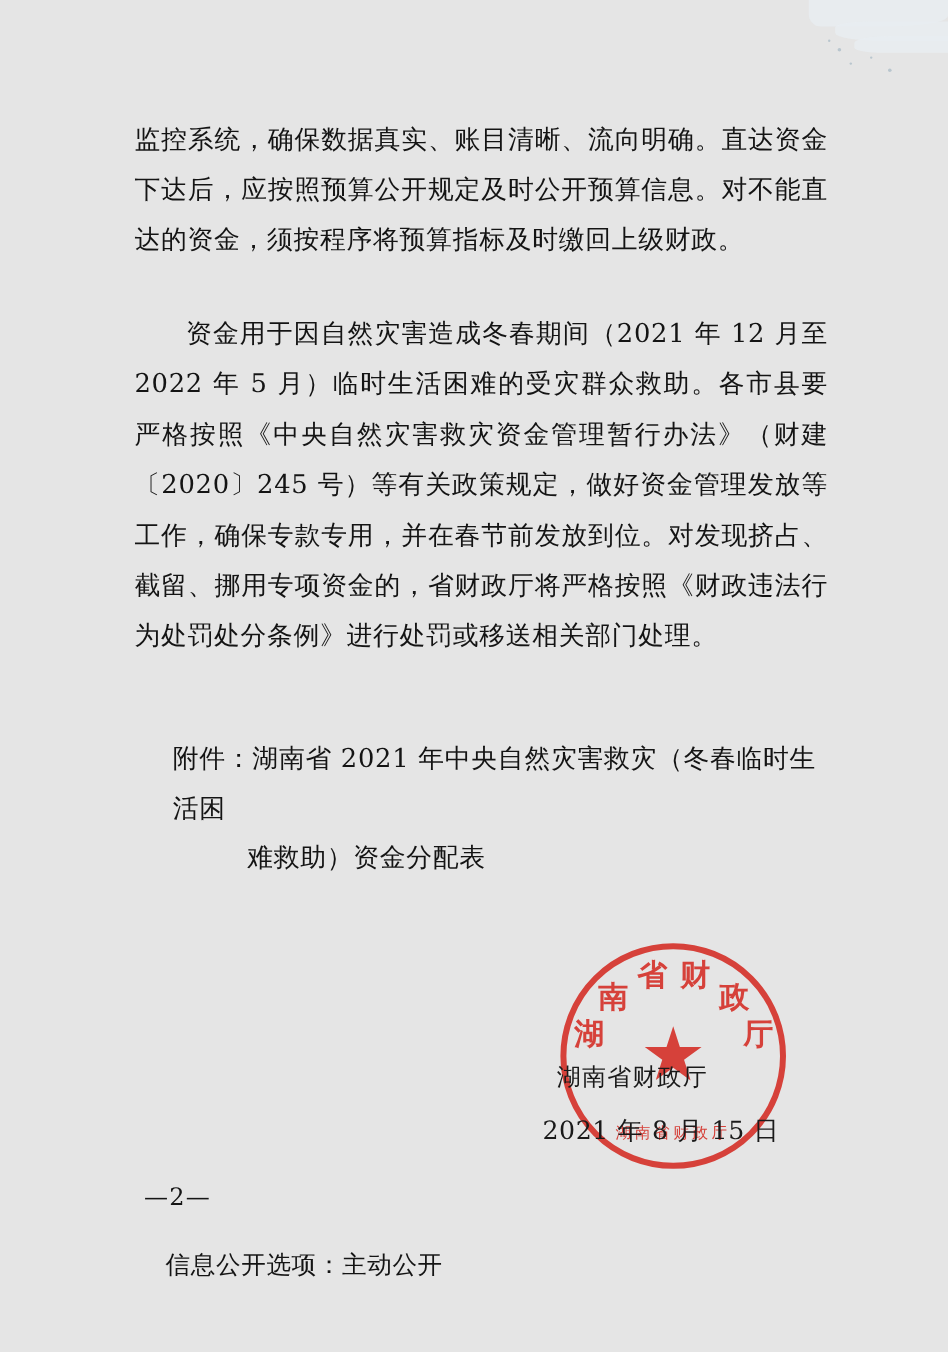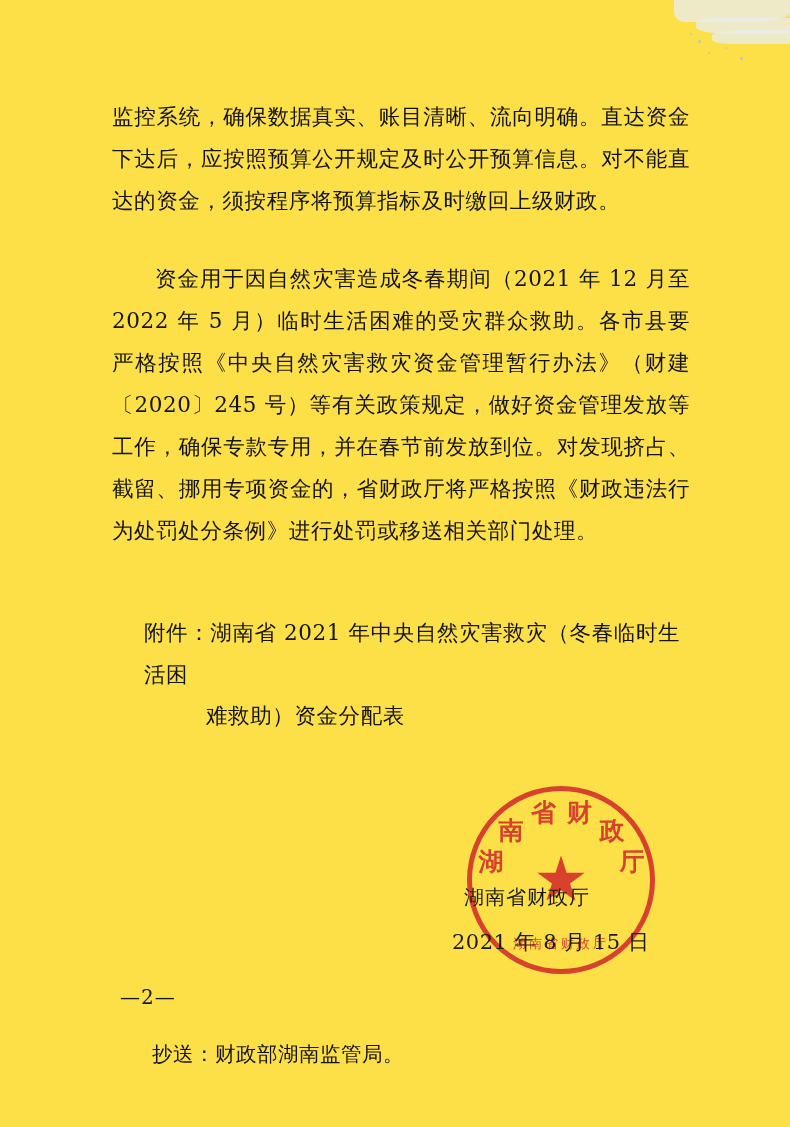--- a/index.html
+++ b/index.html
@@ -13,21 +13,21 @@
     position: relative;
     overflow: hidden;
     font-family: "DejaVu Serif", "Liberation Serif", serif;
     color: #141414;
   }
 
   
   .page {
     position: absolute;
     inset: 0;
-    background: #fde047;
+    background: #e5e5e5;
   }
 
   
   .scan-artifact {
     position: absolute;
     top: 0;
     right: 0;
     width: 120px;
     height: 80px;
     pointer-events: none;
@@ -215,20 +215,20 @@
           <span style="transform: rotate(72deg) translate(0,-74px) rotate(-72deg) translate(-12px,-12px);">厅</span>
         </div>
         <div class="bottom-text">湖南省财政厅</div>
       </div>
 
       <div class="signer">湖南省财政厅</div>
       <div class="sign-date">2021 年 8 月 15 日</div>
     </div>
 
     <div class="footer-block">
-      <div class="cc">抄送：财政部湖南监管局。</div>
+      <div class="pub-option">信息公开选项：主动公开</div>
     </div>
 
   </div>
 
   <div class="page-number">—2—</div>
 
 </div>
 
 </body></html>

